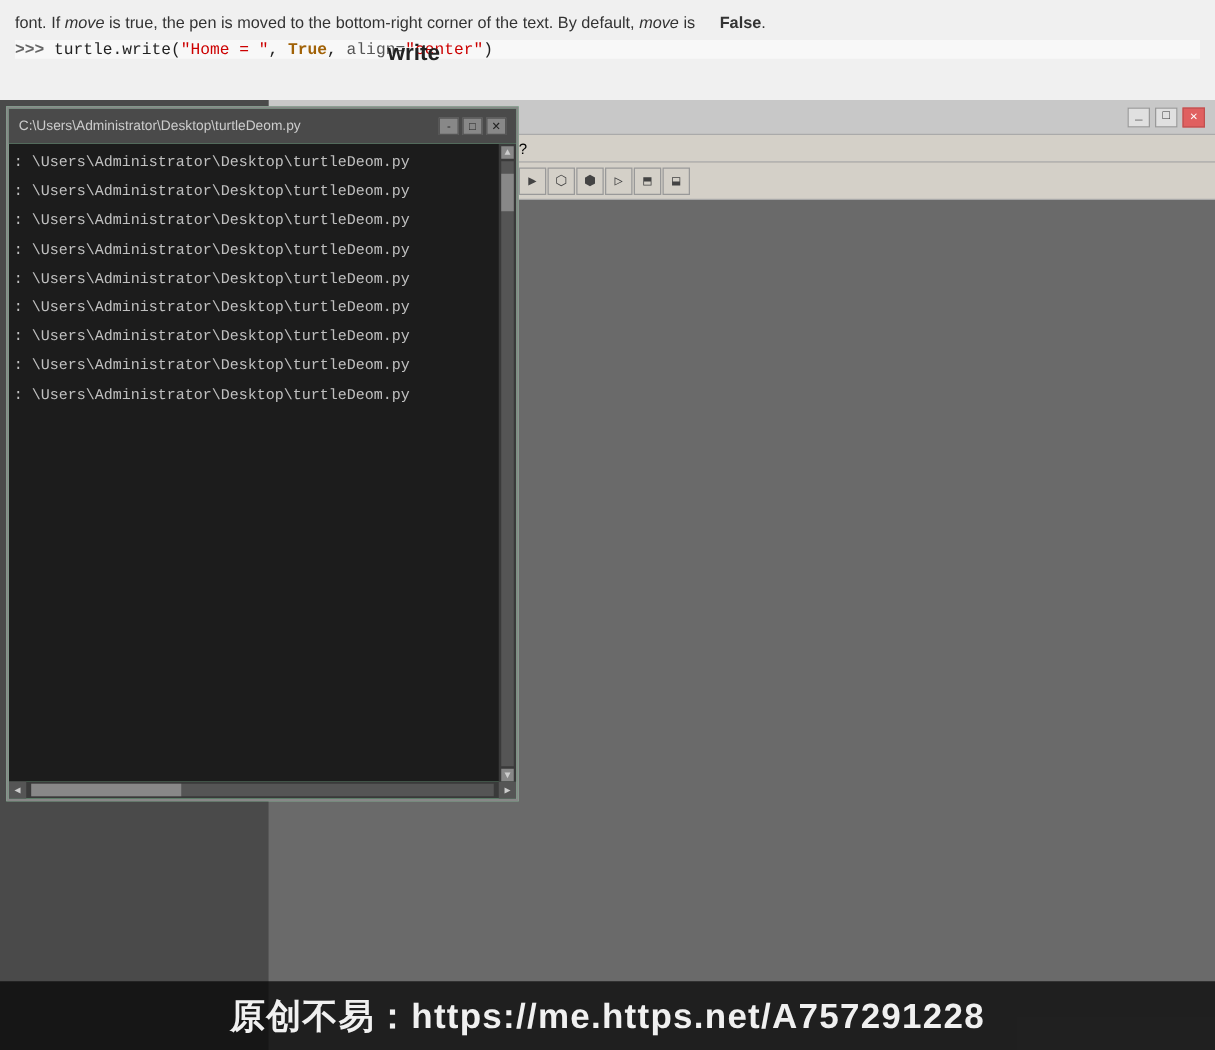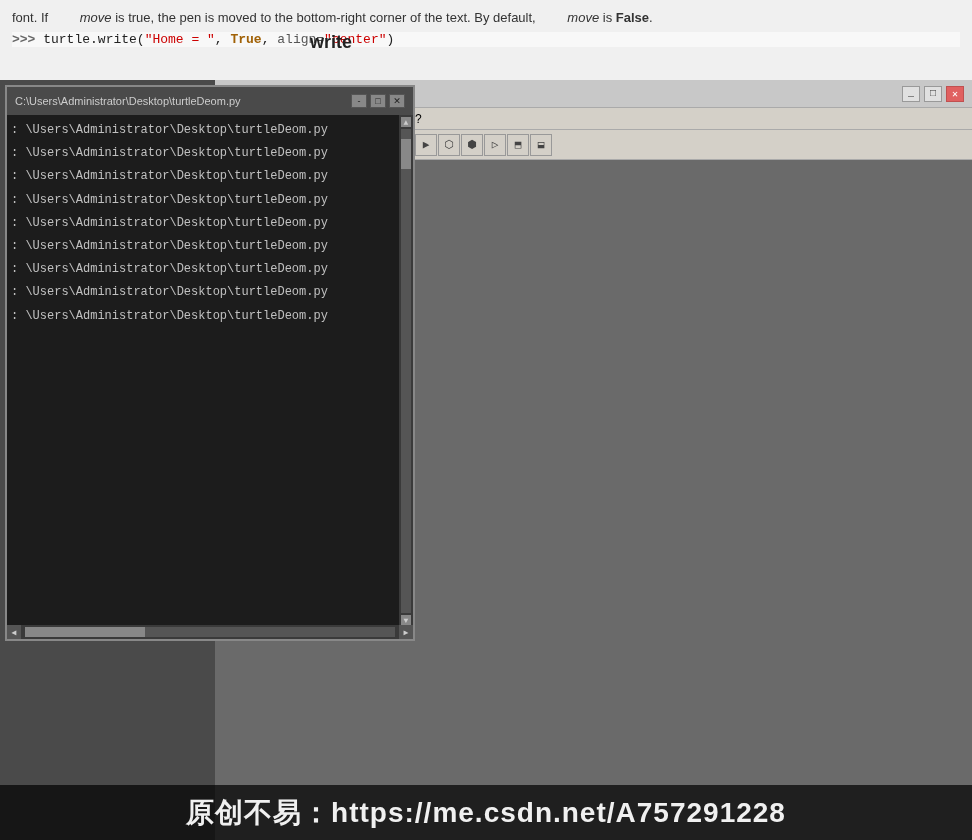--- a/index.html
+++ b/index.html
@@ -26,24 +26,24 @@
       font-family: Arial, sans-serif;
     }
     .top-doc .doc-text {
       font-size: 13px;
       color: #333;
       line-height: 1.5;
     }
     .top-doc .doc-text em {
       font-style: italic;
       color: #333;
-      margin-left: 28px;
     }
     .top-doc .doc-text strong {
       font-weight: bold;
+      margin-left: 16px;
     }
     .top-doc .code-line {
       font-family: 'Courier New', Courier, monospace;
       font-size: 13px;
       color: #222;
       background: #f8f8f8;
       margin-top: 4px;
     }
     .top-doc .prompt {
       color: #666;
@@ -302,14 +302,14 @@
     <div style="width:22px;height:22px;background:#d4d0c8;border:1px solid #999;display:flex;align-items:center;justify-content:center;font-size:11px;cursor:pointer;color:#444;">⬢</div>
     <div style="width:22px;height:22px;background:#d4d0c8;border:1px solid #999;display:flex;align-items:center;justify-content:center;font-size:11px;cursor:pointer;color:#444;">▷</div>
     <div style="width:22px;height:22px;background:#d4d0c8;border:1px solid #999;display:flex;align-items:center;justify-content:center;font-size:11px;cursor:pointer;color:#444;">⬒</div>
     <div style="width:22px;height:22px;background:#d4d0c8;border:1px solid #999;display:flex;align-items:center;justify-content:center;font-size:11px;cursor:pointer;color:#444;">⬓</div>
   </div>
 
   <div style="background:#6a6a6a; flex:1; height:calc(100% - 80px);"></div>
 </div>
 
 <div class="watermark">
-  <span class="watermark-text">原创不易：https://me.csdn.net/A757291228</span>
+  <span class="watermark-text">原创不易：https://me.https.net/A757291228</span>
 </div>
 
 </body></html>

